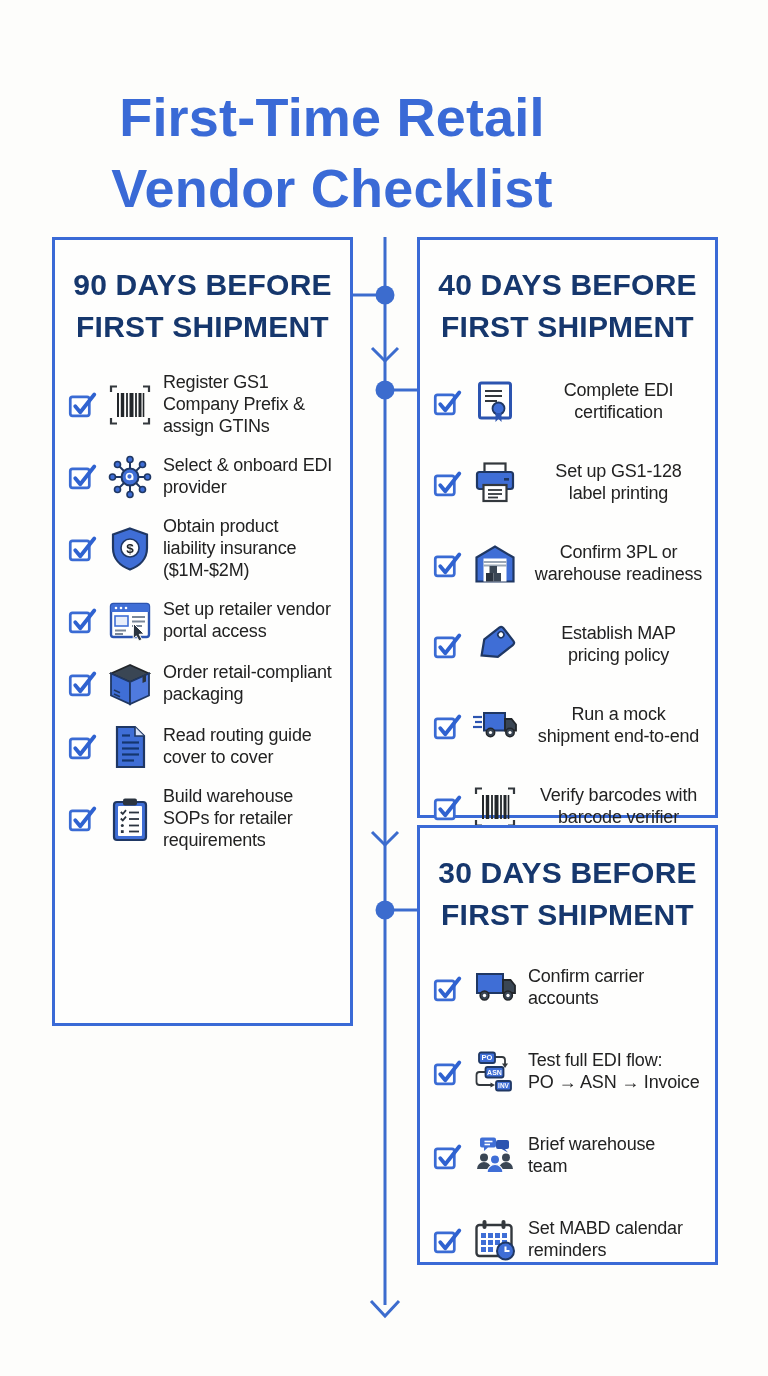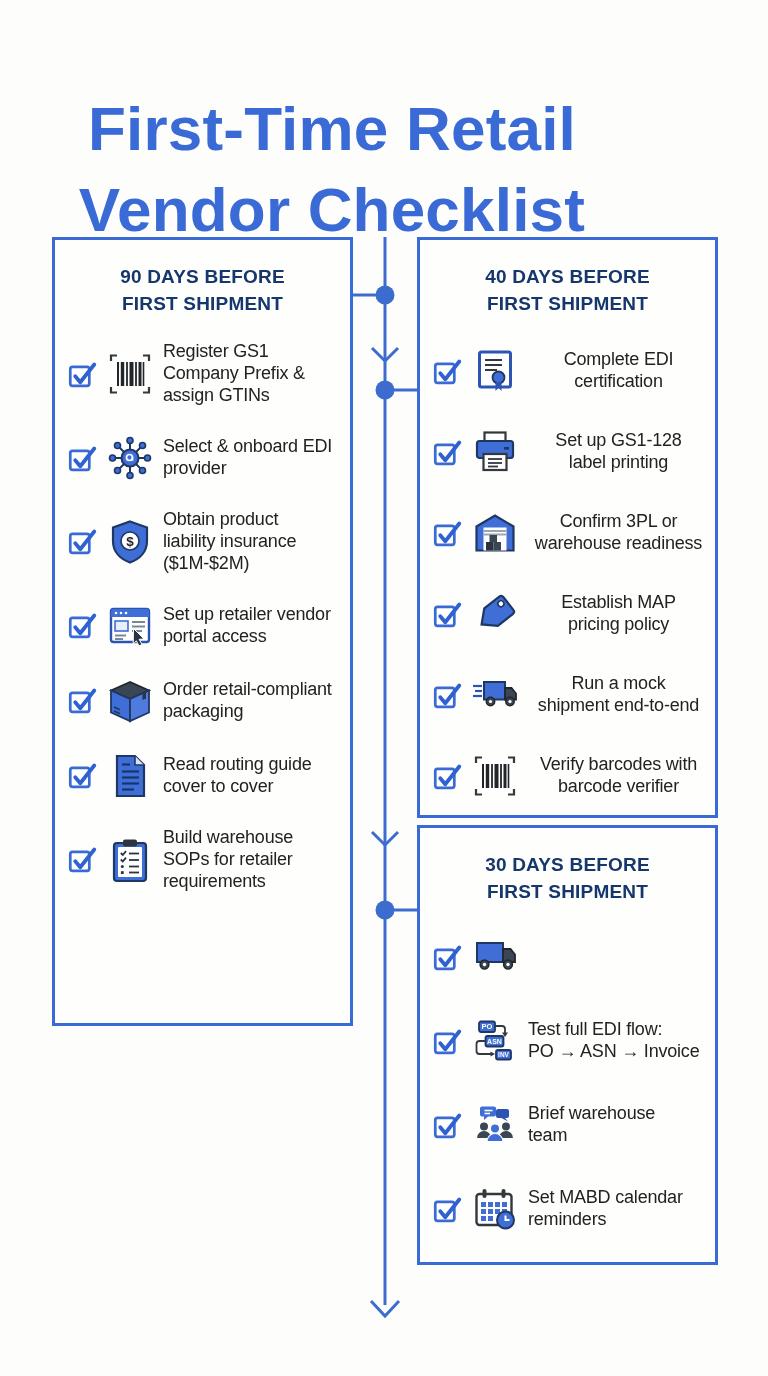--- a/index.html
+++ b/index.html
@@ -4,36 +4,36 @@
 <style>
   html,body{margin:0;padding:0;}
   body{
     width:768px;height:1376px;position:relative;overflow:hidden;
     background:#fdfdfb;
     font-family:"Liberation Sans", sans-serif;
   }
   .stage{position:absolute;left:0;top:0;width:768px;height:1376px;}
   .title{
     position:absolute;top:46px;left:0;width:664px;
-    text-align:center;font-weight:700;font-size:62px;line-height:1.32;
+    text-align:center;font-weight:700;font-size:54px;line-height:1.32;
     color:var(--accent,#3a6ad6);white-space:pre-line;letter-spacing:.2px;
   }
   .box{
     position:absolute;border:3px solid var(--accent,#3c6cce);
     background:#fefefd;box-sizing:border-box;
   }
   #box90{left:52px;top:237px;width:301px;height:789px;}
   #box60{left:417px;top:237px;width:301px;height:581px;}
   #box30{left:417px;top:825px;width:301px;height:440px;}
   .box h2{
-    margin:24px 4px 0;text-align:center;font-size:19px;line-height:1.4;
+    margin:24px 4px 0;text-align:center;font-size:30px;line-height:1.4;
     font-weight:700;color:var(--navy,#16376d);white-space:pre-line;letter-spacing:.2px;
   }
   .items{display:flex;flex-direction:column;padding:24px 6px 0 13px;}
-  #box90 .items{gap:27px;}
+  #box90 .items{gap:15px;}
   #box60 .items{gap:33px;padding-top:30px;text-align:center;}
   #box30 .items{gap:36px;padding-top:28px;}
   .item{display:flex;align-items:center;gap:9px;}
   .checkbox{flex:0 0 29px;height:29px;}
   .checkbox svg{width:29px;height:29px;display:block;overflow:visible;}
   .icon{flex:0 0 48px;height:48px;display:flex;align-items:center;justify-content:center;}
   .icon svg{width:48px;height:48px;display:block;}
   .label{
     flex:1;font-size:18px;line-height:1.22;color:var(--text,#222);
     white-space:pre-line;letter-spacing:-0.2px;
@@ -419,20 +419,22 @@
           <span class="icon">
             <svg viewBox="0 0 48 48">
               <rect x="6" y="10" width="26" height="19" fill="#3f6ed6" stroke="#1f3763" stroke-width="2"></rect>
               <path d="M32 16 H39.5 L44 21.5 V29 H32 Z" fill="#3a4654" stroke="#22262a" stroke-width="1.8"></path>
               <circle cx="13.5" cy="31.5" r="4.4" fill="#3a4654" stroke="#22262a" stroke-width="1.5"></circle>
               <circle cx="13.5" cy="31.5" r="1.7" fill="#fff"></circle>
               <circle cx="37" cy="31.5" r="4.4" fill="#3a4654" stroke="#22262a" stroke-width="1.5"></circle>
               <circle cx="37" cy="31.5" r="1.7" fill="#fff"></circle>
             </svg>
           </span>
+          <span class="label">Confirm carrier
+accounts</span>
         </div>
         <div class="item">
           <span class="checkbox">
             <svg viewBox="0 0 32 32">
               <rect x="2.5" y="7.5" width="21" height="21" rx="2.5" fill="#fff" stroke="#3a6bd4" stroke-width="3"></rect>
               <path d="M8 18 L13.5 24.5 L29 5" fill="none" stroke="#2f62d0" stroke-width="4.2" stroke-linecap="round" stroke-linejoin="round"></path>
             </svg>
           </span>
           <span class="icon">
             <svg viewBox="0 0 48 48">

